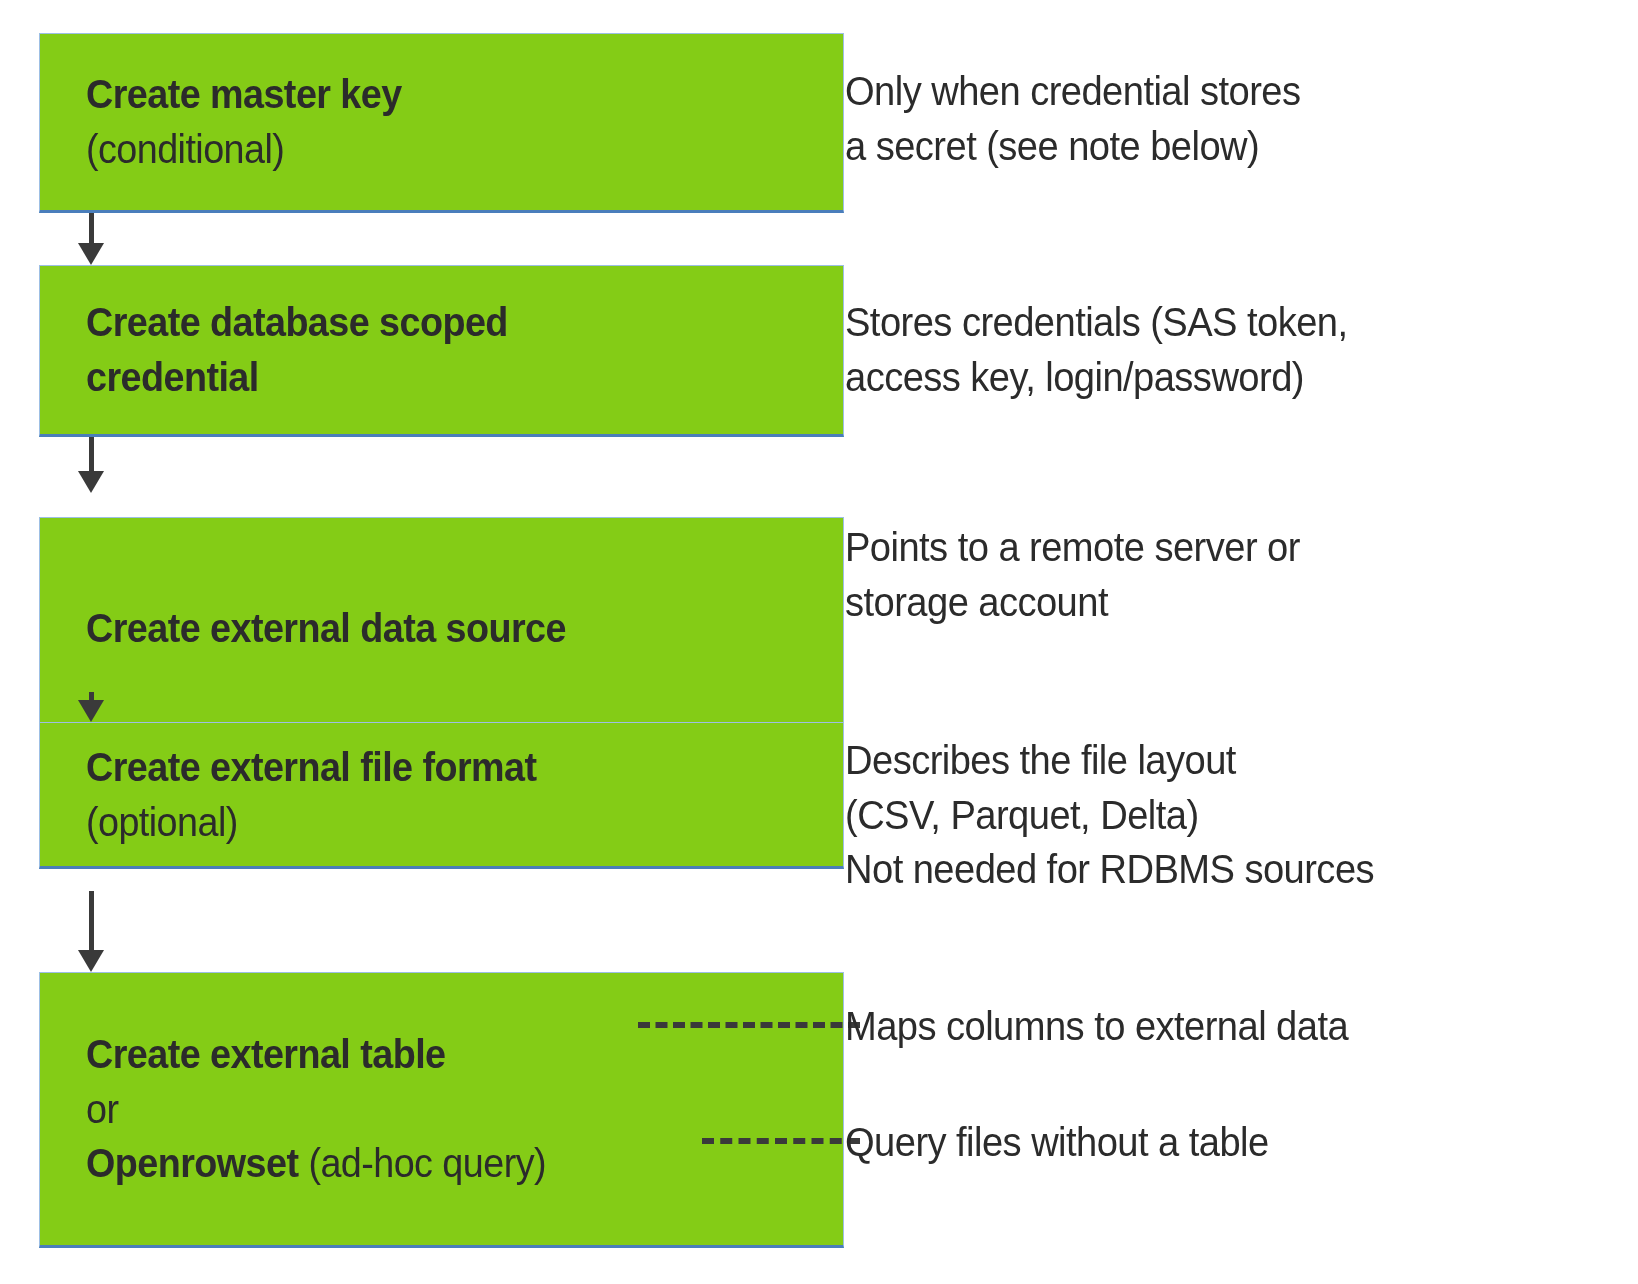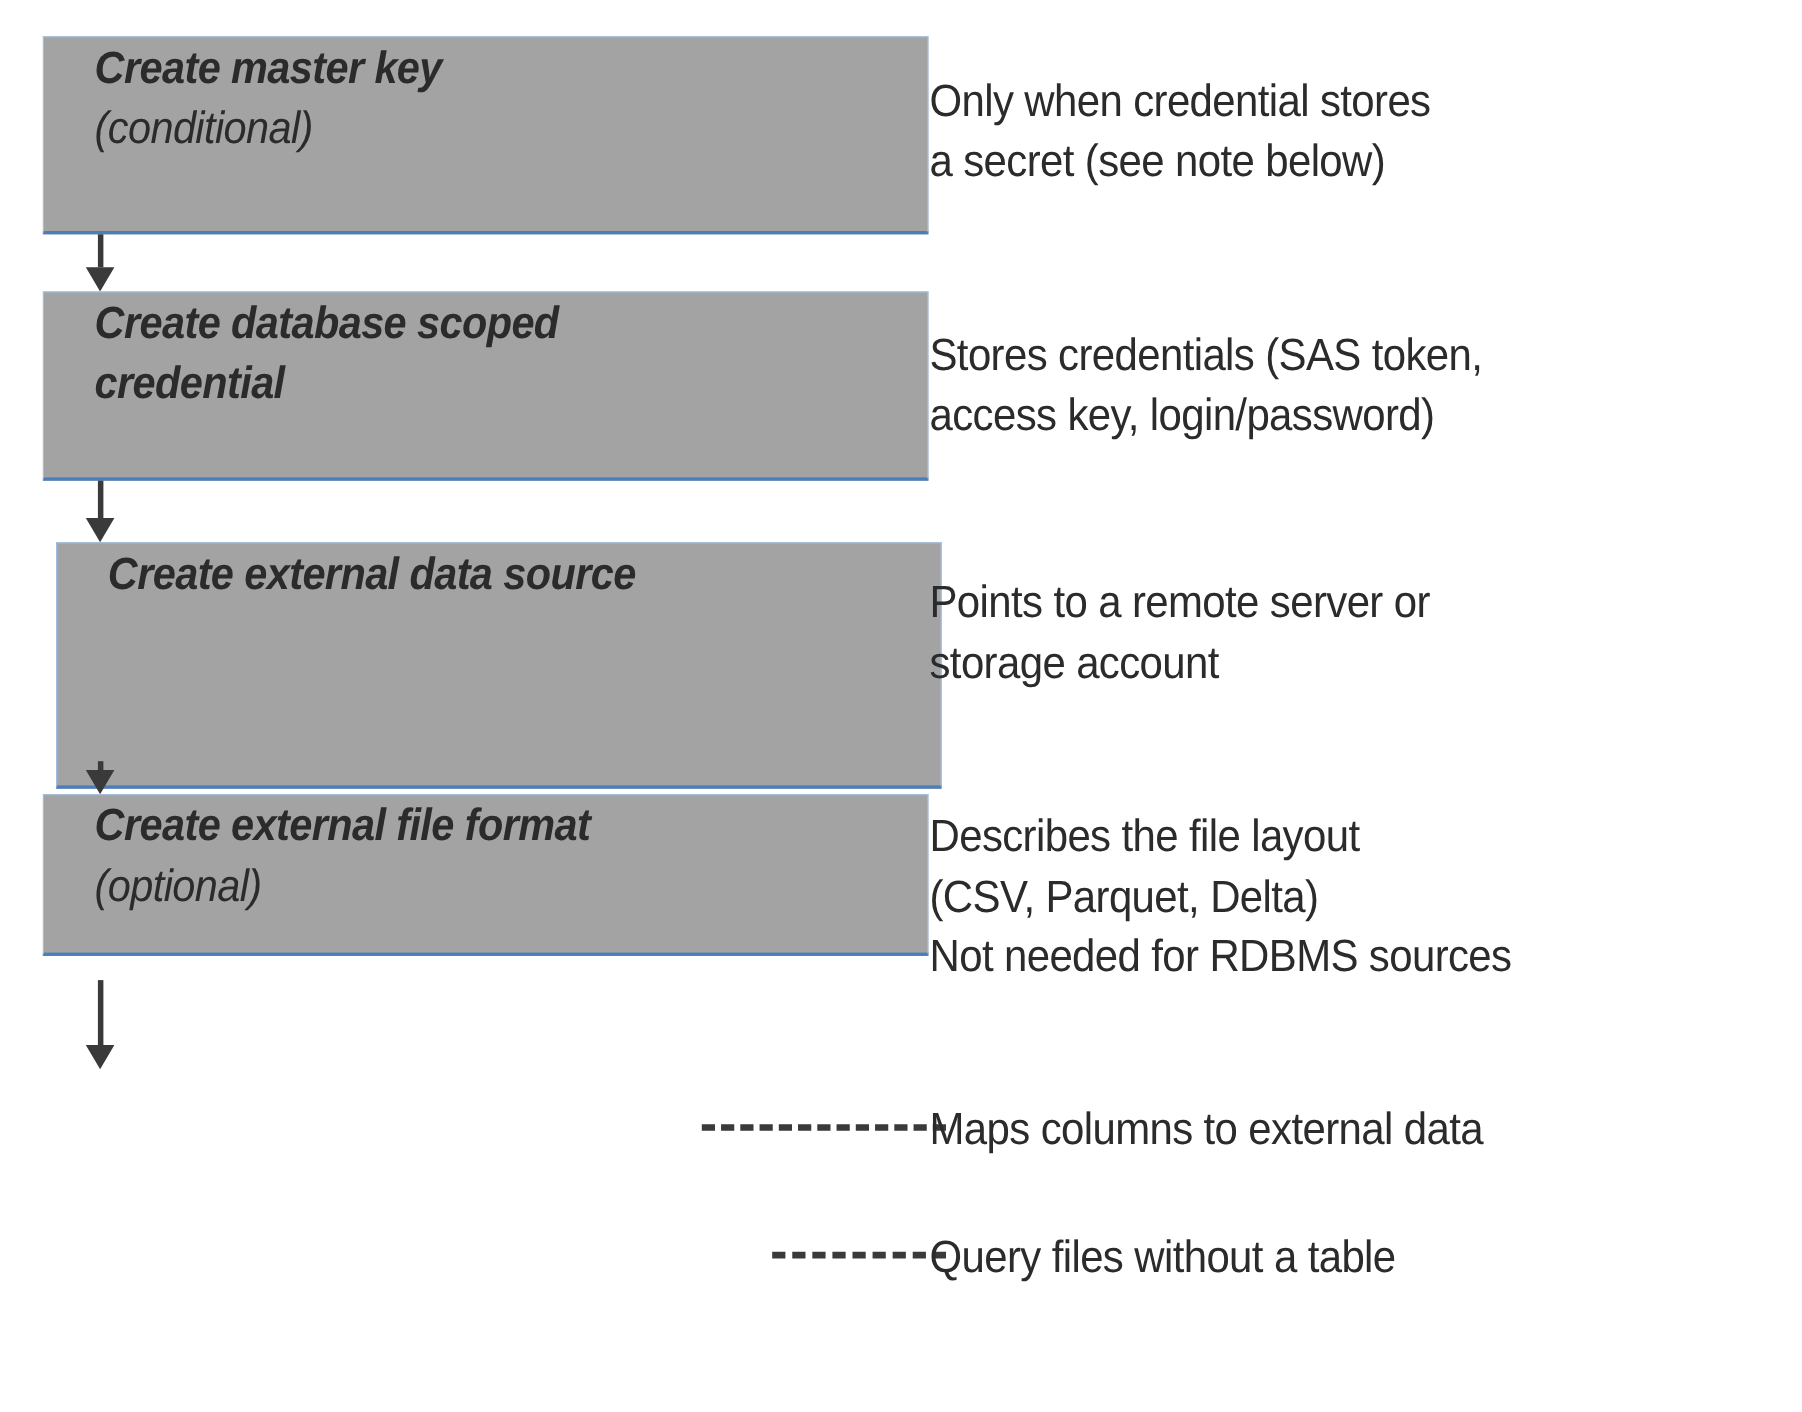--- a/index.html
+++ b/index.html
@@ -20,46 +20,46 @@
     width: 1638px;
     height: 1284px;
   }
 
   
   .step-box {
     position: absolute;
     left: 39px;
     width: 805px;
     box-sizing: border-box;
-    background: #a3a3a3;
+    background: #84cc16;
     border-top: 1px solid #9dbfe4;
     border-left: 1px solid #9dbfe4;
     border-right: 1px solid #9dbfe4;
     border-bottom: 3px solid #4a7ebb;
     display: flex;
     flex-direction: column;
-    font-style: italic;
+    justify-content: center;
   }
   .step-text {
     padding-left: 50px;
     padding-right: 14px;
     font-size: 41px;
     line-height: 1.33;
     letter-spacing: -0.6px;
     transform: scaleX(0.92);
     transform-origin: left center;
     white-space: nowrap;
   }
   .step-text .bold  { font-weight: bold; }
   .step-text .light { font-weight: normal; }
 
   
   #box-master-key        { top: 33px;  height: 180px; }
   #box-scoped-credential { top: 265px; height: 172px; }
-  #box-data-source       { top: 493px; height: 224px; margin-left: 12px; }
+  #box-data-source       { top: 517px; height: 224px; }
   #box-file-format       { top: 722px; height: 147px; }
   #box-external-table    { top: 972px; height: 276px; }
 
   
   .annotation {
     position: absolute;
     left: 845px;
     width: 780px;
     font-size: 41px;
     line-height: 1.33;
@@ -182,20 +182,27 @@
     <span>Describes the file layout</span><br>
     <span>(CSV, Parquet, Delta)</span><br>
     <span>Not needed for RDBMS sources</span>
   </div>
 
   <div class="arrow" id="arrow-4">
     <div class="stem"></div>
     <div class="head"></div>
   </div>
 
+  <div class="step-box" id="box-external-table">
+    <div class="step-text">
+      <span class="bold">Create external table</span><br>
+      <span class="light">or</span><br>
+      <span class="bold">Openrowset</span><span class="light"> (ad-hoc query)</span>
+    </div>
+  </div>
 
   <div class="dashed-leader" id="leader-external-table"></div>
   <div class="dashed-leader" id="leader-openrowset"></div>
 
   <div class="annotation" id="note-external-table">
     <span>Maps columns to external data</span>
   </div>
   <div class="annotation" id="note-openrowset">
     <span>Query files without a table</span>
   </div>

